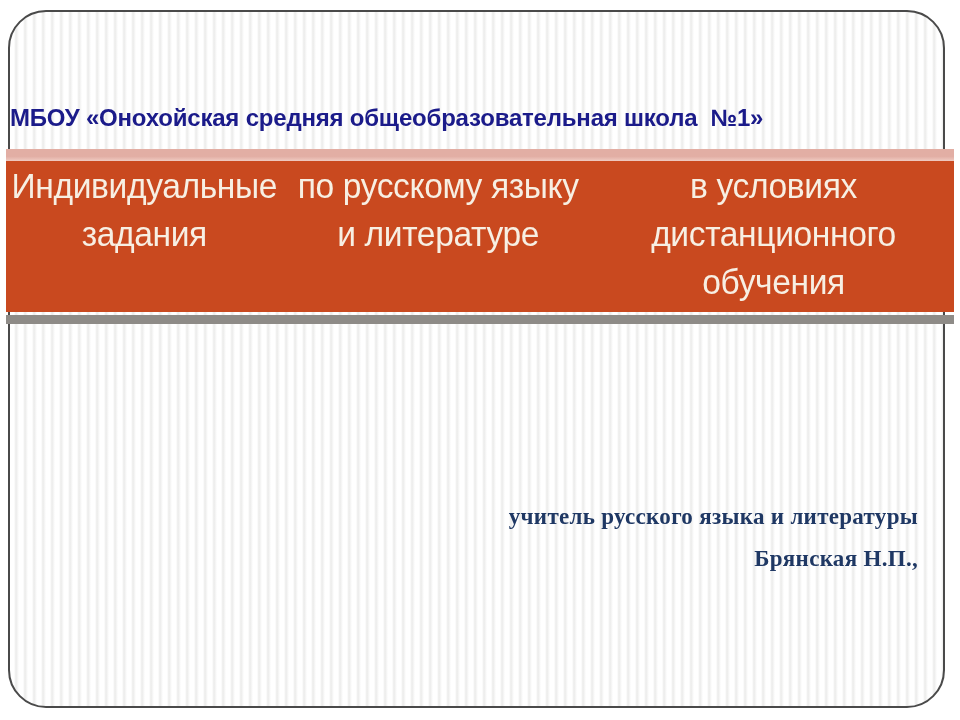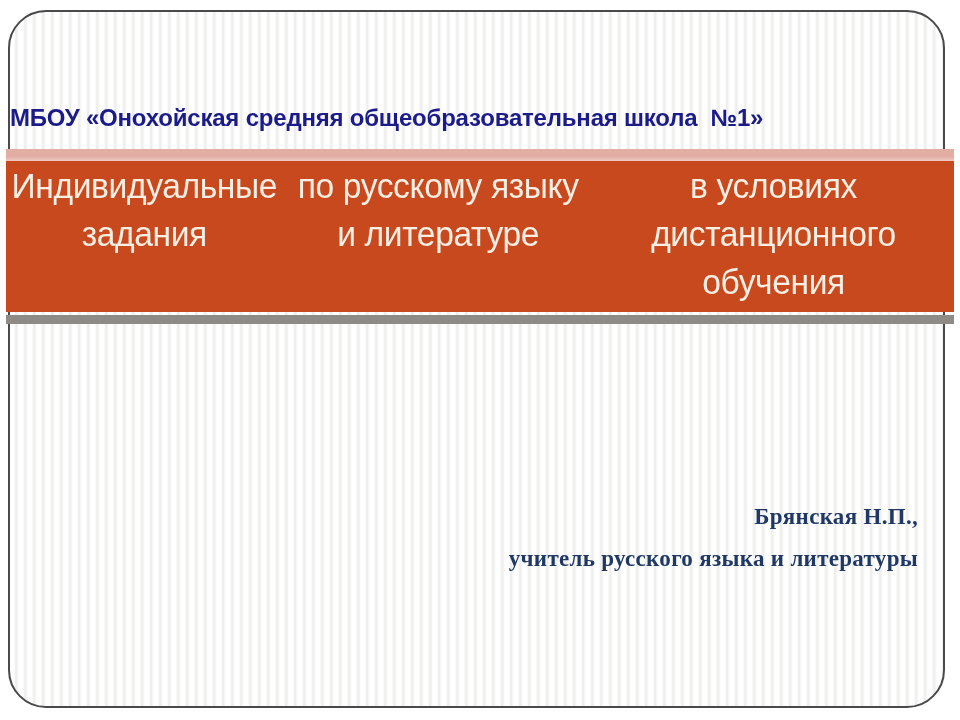--- a/index.html
+++ b/index.html
@@ -111,17 +111,17 @@
 
   <div class="banner-orange">
     <div class="banner-line">Индивидуальные задания</div>
     <div class="banner-line">по русскому языку и литературе</div>
     <div class="banner-line">в условиях дистанционного обучения</div>
   </div>
 
   <div class="banner-gray"></div>
 
   <div class="author-block">
+    <div>учитель русского языка и литературы</div>
     <div>Брянская Н.П.,</div>
-    <div>учитель русского языка и литературы</div>
   </div>
 
 </div>
 
 </body></html>

